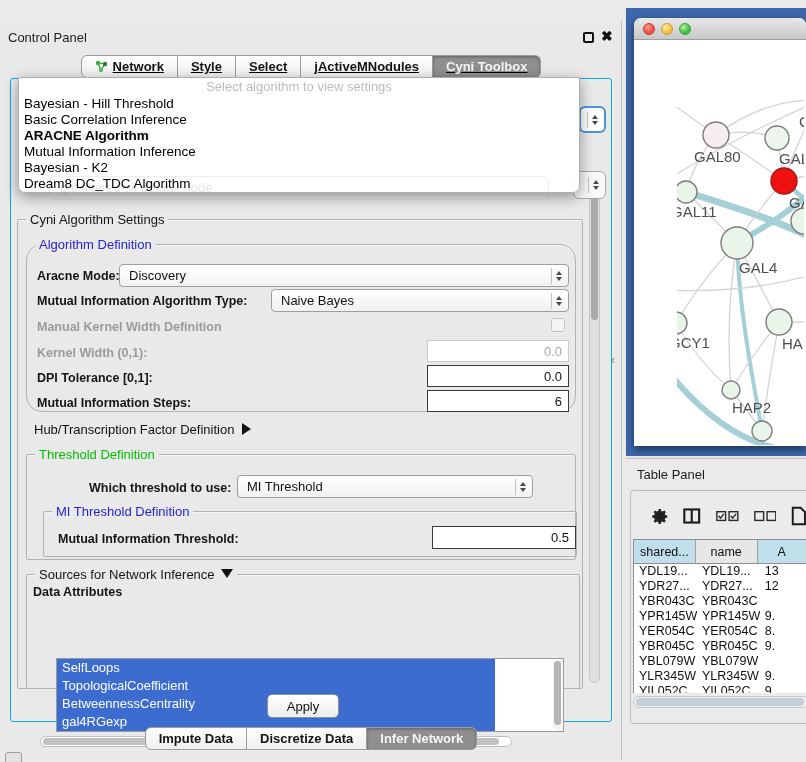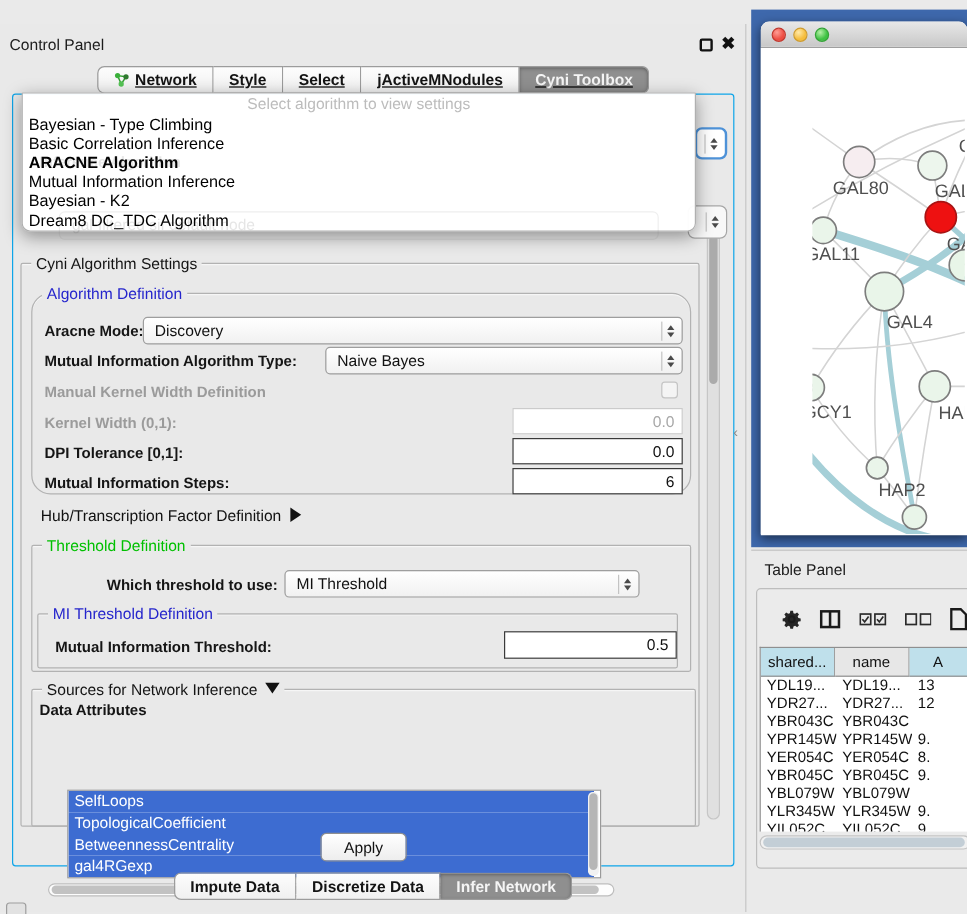--- a/index.html
+++ b/index.html
@@ -199,35 +199,35 @@
 
           <span class="lbl" style="left:62px; top:26px;">Which threshold to use:</span>
           <div class="combo" style="left:210px; top:20px; width:296px; height:23px;">
             <span>MI Threshold</span>
             <span class="stepper">
                 <i class="up"></i>
                 <i class="dn"></i>
               </span>
           </div>
 
-          <div class="group" style="left:4px; top:56px; width:534px; height:46px;">
+          <div class="group" style="left:16px; top:56px; width:534px; height:46px;">
             <span class="gtitle blue">MI Threshold Definition</span>
             <span class="lbl" style="left:14px; top:20px;">Mutual Information Threshold:</span>
             <div class="fld" style="left:388px; top:14px; width:144px; height:23px;">
               <span>0.5</span>
             </div>
           </div>
         </div>
 
         <div class="group" style="left:8px; top:354px; width:554px; height:115px;">
           <span class="gtitle"><span>Sources for Network Inference</span><span class="tri-down"></span></span>
           <span class="lbl" style="left:6px; top:10px; font-size:12.5px;">Data Attributes</span>
         </div>
 
-        <div class="attr-list" style="left:38px; top:438px; width:445px; height:74px;" id="attr-list">
+        <div class="attr-list" style="left:38px; top:438px; width:508px; height:74px;" id="attr-list">
 
         <div class="attr-item selected" style="background: rgb(61, 108, 209);">SelfLoops</div>
             <div class="attr-item selected" style="background: rgb(61, 108, 209);">TopologicalCoefficient</div>
             <div class="attr-item selected" style="background: rgb(61, 108, 209);">BetweennessCentrality</div>
             <div class="attr-item selected" style="background: rgb(61, 108, 209);">gal4RGexp</div>
             <div class="attr-vscroll">
               <div class="thumb"></div>
             </div>
           </div>
         <div class="attr-hscroll" style="left:22px; top:516px;">
@@ -236,21 +236,21 @@
       </div>
 
       <button class="apply-btn" style="left:256px; top:615px;">Apply</button>
     </div>
 
     <div class="popup">
       <span class="ghost1">Inference Algorithm</span>
       <div class="ghost2">gal-filtered sif default node</div>
       <div class="popup-header">Select algorithm to view settings</div>
       <div id="popup-items">
-          <div class="popup-item">Bayesian - Type Climbing</div>
+          <div class="popup-item">Bayesian - Hill Threshold</div>
           <div class="popup-item">Basic Correlation Inference</div>
           <div class="popup-item bold">ARACNE Algorithm</div>
           <div class="popup-item">Mutual Information Inference</div>
           <div class="popup-item">Bayesian - K2</div>
           <div class="popup-item">Dream8 DC_TDC Algorithm</div>
         </div>
     </div>
     <div class="combo-frag-blue">
       <span class="stepper">
           <i class="up"></i>

